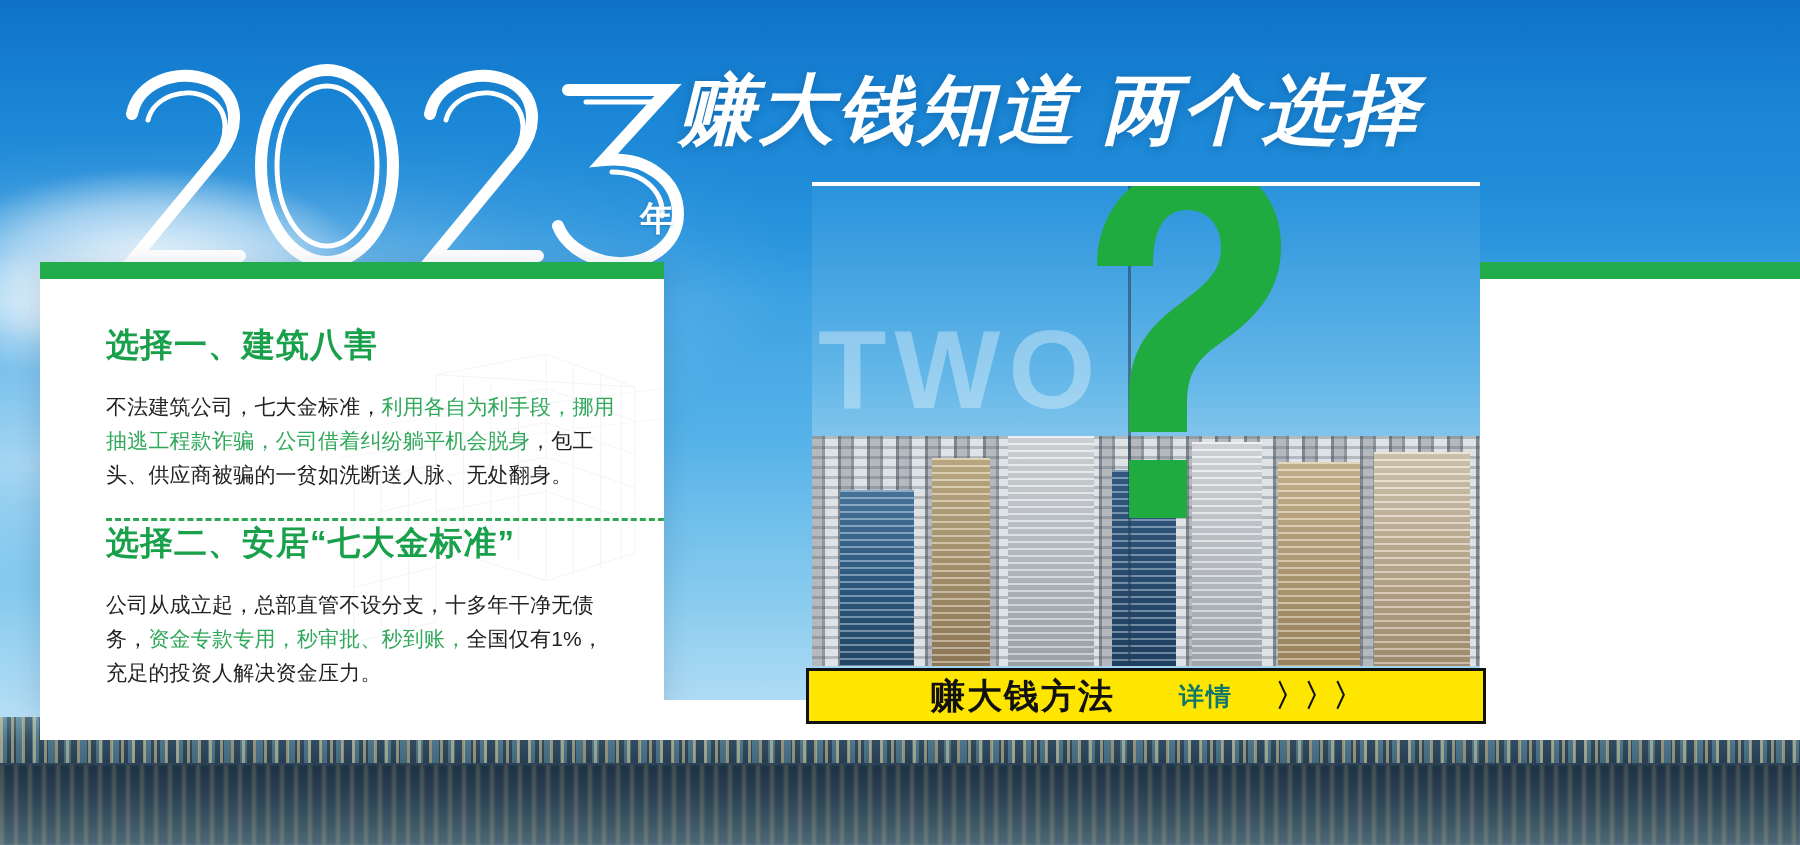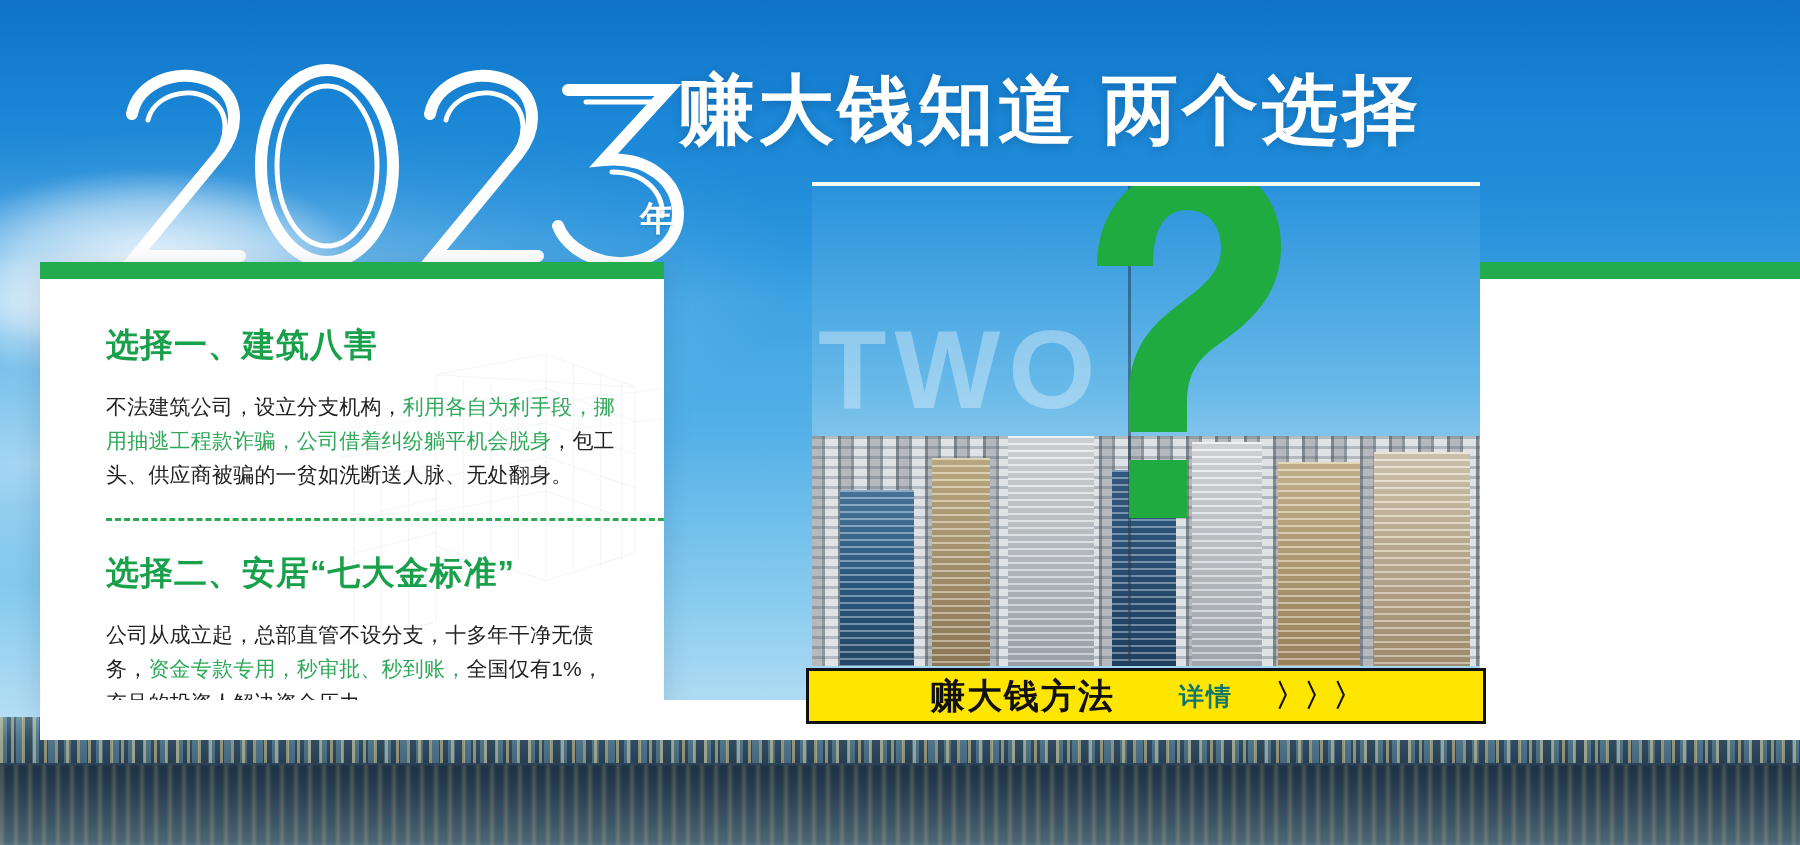--- a/index.html
+++ b/index.html
@@ -95,20 +95,21 @@
     text-shadow: 0 1px 3px rgba(0,60,110,.25);
   }
 
   
   .headline {
     position: absolute; left: 678px; top: 72px;
     font-size: 76px; line-height: 1.0; font-weight: 700;
     color: #ffffff; letter-spacing: 4px;
     white-space: nowrap;
     text-shadow: 0 2px 10px rgba(0,55,105,.30);
+    font-style: italic;
   }
   .headline .gap { display:inline-block; width: 24px; }
 
   
   .headline-rule {
     position: absolute; left: 812px; top: 182px;
     width: 668px; height: 5px; background: #ffffff;
   }
   .headline-rule-tick {
     position: absolute; left: 1128px; top: 182px;
@@ -148,21 +149,21 @@
     font-size: 21px; line-height: 1.62; color: #222222;
     letter-spacing: .2px;
   }
   .sec-body .hl { color: #2fa85a; }
 
   .divider {
     margin: 26px 0 0 0;
     height: 0; border-top: 3px dashed #29a84f;
     width: 576px;
   }
-  .sec2 { margin-top: 30px; }
+  .sec2 { }
 
   
   .right-panel {
     position: absolute; left: 812px; top: 186px;
     width: 668px; height: 480px;
     overflow: hidden;
   }
   .rp-sky {
     position:absolute; inset:0;
     background: linear-gradient(180deg, #2a93dc 0%, #64b7e8 40%, #a8d7f2 70%, #cfe9f8 100%);
@@ -338,21 +339,21 @@
           <path d="M60 188 L60 418 M100 178 L100 408"></path>
           <path d="M0 120 L472 60" stroke="#e7ebee"></path>
           <path d="M0 160 L472 104" stroke="#e7ebee"></path>
         </g>
       </svg>
     </div>
 
     <div class="card-inner">
       <div class="sec-title">选择一、建筑八害</div>
       <div class="sec-body">
-        <span>不法建筑公司，设立分支机构，</span><span class="hl">利用各自为利手段，挪用抽逃工程款诈骗，公司借着纠纷躺平机会脱身</span><span>，包工头、供应商被骗的一贫如洗断送人脉、无处翻身。</span>
+        <span>不法建筑公司，七大金标准，</span><span class="hl">利用各自为利手段，挪用抽逃工程款诈骗，公司借着纠纷躺平机会脱身</span><span>，包工头、供应商被骗的一贫如洗断送人脉、无处翻身。</span>
       </div>
 
       <div class="divider"></div>
 
       <div class="sec2">
         <div class="sec-title">选择二、安居“七大金标准”</div>
         <div class="sec-body">
           <span>公司从成立起，总部直管不设分支，十多年干净无债务，</span><span class="hl">资金专款专用，秒审批、秒到账，</span><span>全国仅有1%，充足的投资人解决资金压力。</span>
         </div>
       </div>

